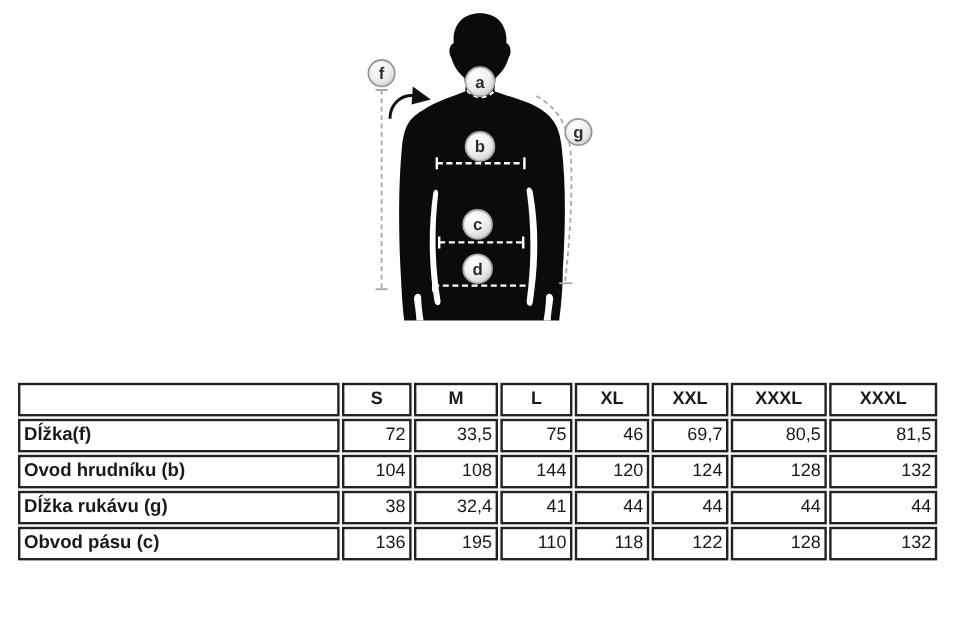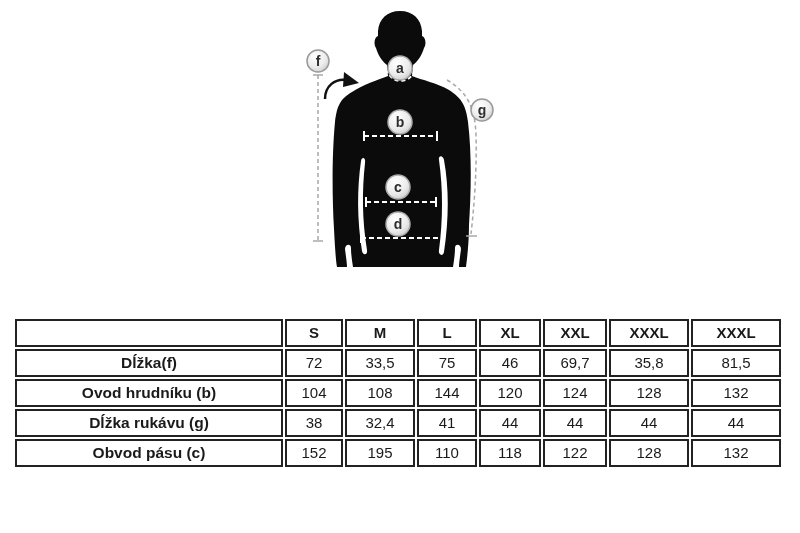--- a/index.html
+++ b/index.html
@@ -43,26 +43,26 @@
     padding: 1px 3px;
     font-size: 15px;
     line-height: 1.25;
     overflow: hidden;
     white-space: nowrap;
   }
   table.size-table th.size-col { font-weight: bold; text-align: center; }
   table.size-table th.corner   { font-weight: bold; }
   table.size-table td.row-label {
     font-weight: bold;
-    text-align: center;
+    text-align: left;
     font-size: 15.5px;
   }
   table.size-table td.val {
     font-weight: normal;
-    text-align: center;
+    text-align: right;
   }
 </style>
 </head>
 <body>
 
 <div class="stage">
 
   <div class="figure-wrap">
     <svg viewBox="0 0 270 292" xmlns="http://www.w3.org/2000/svg">
       <defs>
@@ -177,21 +177,21 @@
         </tr>
       </thead>
       <tbody>
         <tr>
           <td class="row-label">Dĺžka(f)</td>
           <td class="val">72</td>
           <td class="val">33,5</td>
           <td class="val">75</td>
           <td class="val">46</td>
           <td class="val">69,7</td>
-          <td class="val">35,8</td>
+          <td class="val">80,5</td>
           <td class="val">81,5</td>
         </tr>
         <tr>
           <td class="row-label">Ovod hrudníku (b)</td>
           <td class="val">104</td>
           <td class="val">108</td>
           <td class="val">144</td>
           <td class="val">120</td>
           <td class="val">124</td>
           <td class="val">128</td>
@@ -202,21 +202,21 @@
           <td class="val">38</td>
           <td class="val">32,4</td>
           <td class="val">41</td>
           <td class="val">44</td>
           <td class="val">44</td>
           <td class="val">44</td>
           <td class="val">44</td>
         </tr>
         <tr>
           <td class="row-label">Obvod pásu (c)</td>
-          <td class="val">152</td>
+          <td class="val">136</td>
           <td class="val">195</td>
           <td class="val">110</td>
           <td class="val">118</td>
           <td class="val">122</td>
           <td class="val">128</td>
           <td class="val">132</td>
         </tr>
       </tbody>
     </table>
   </div>

